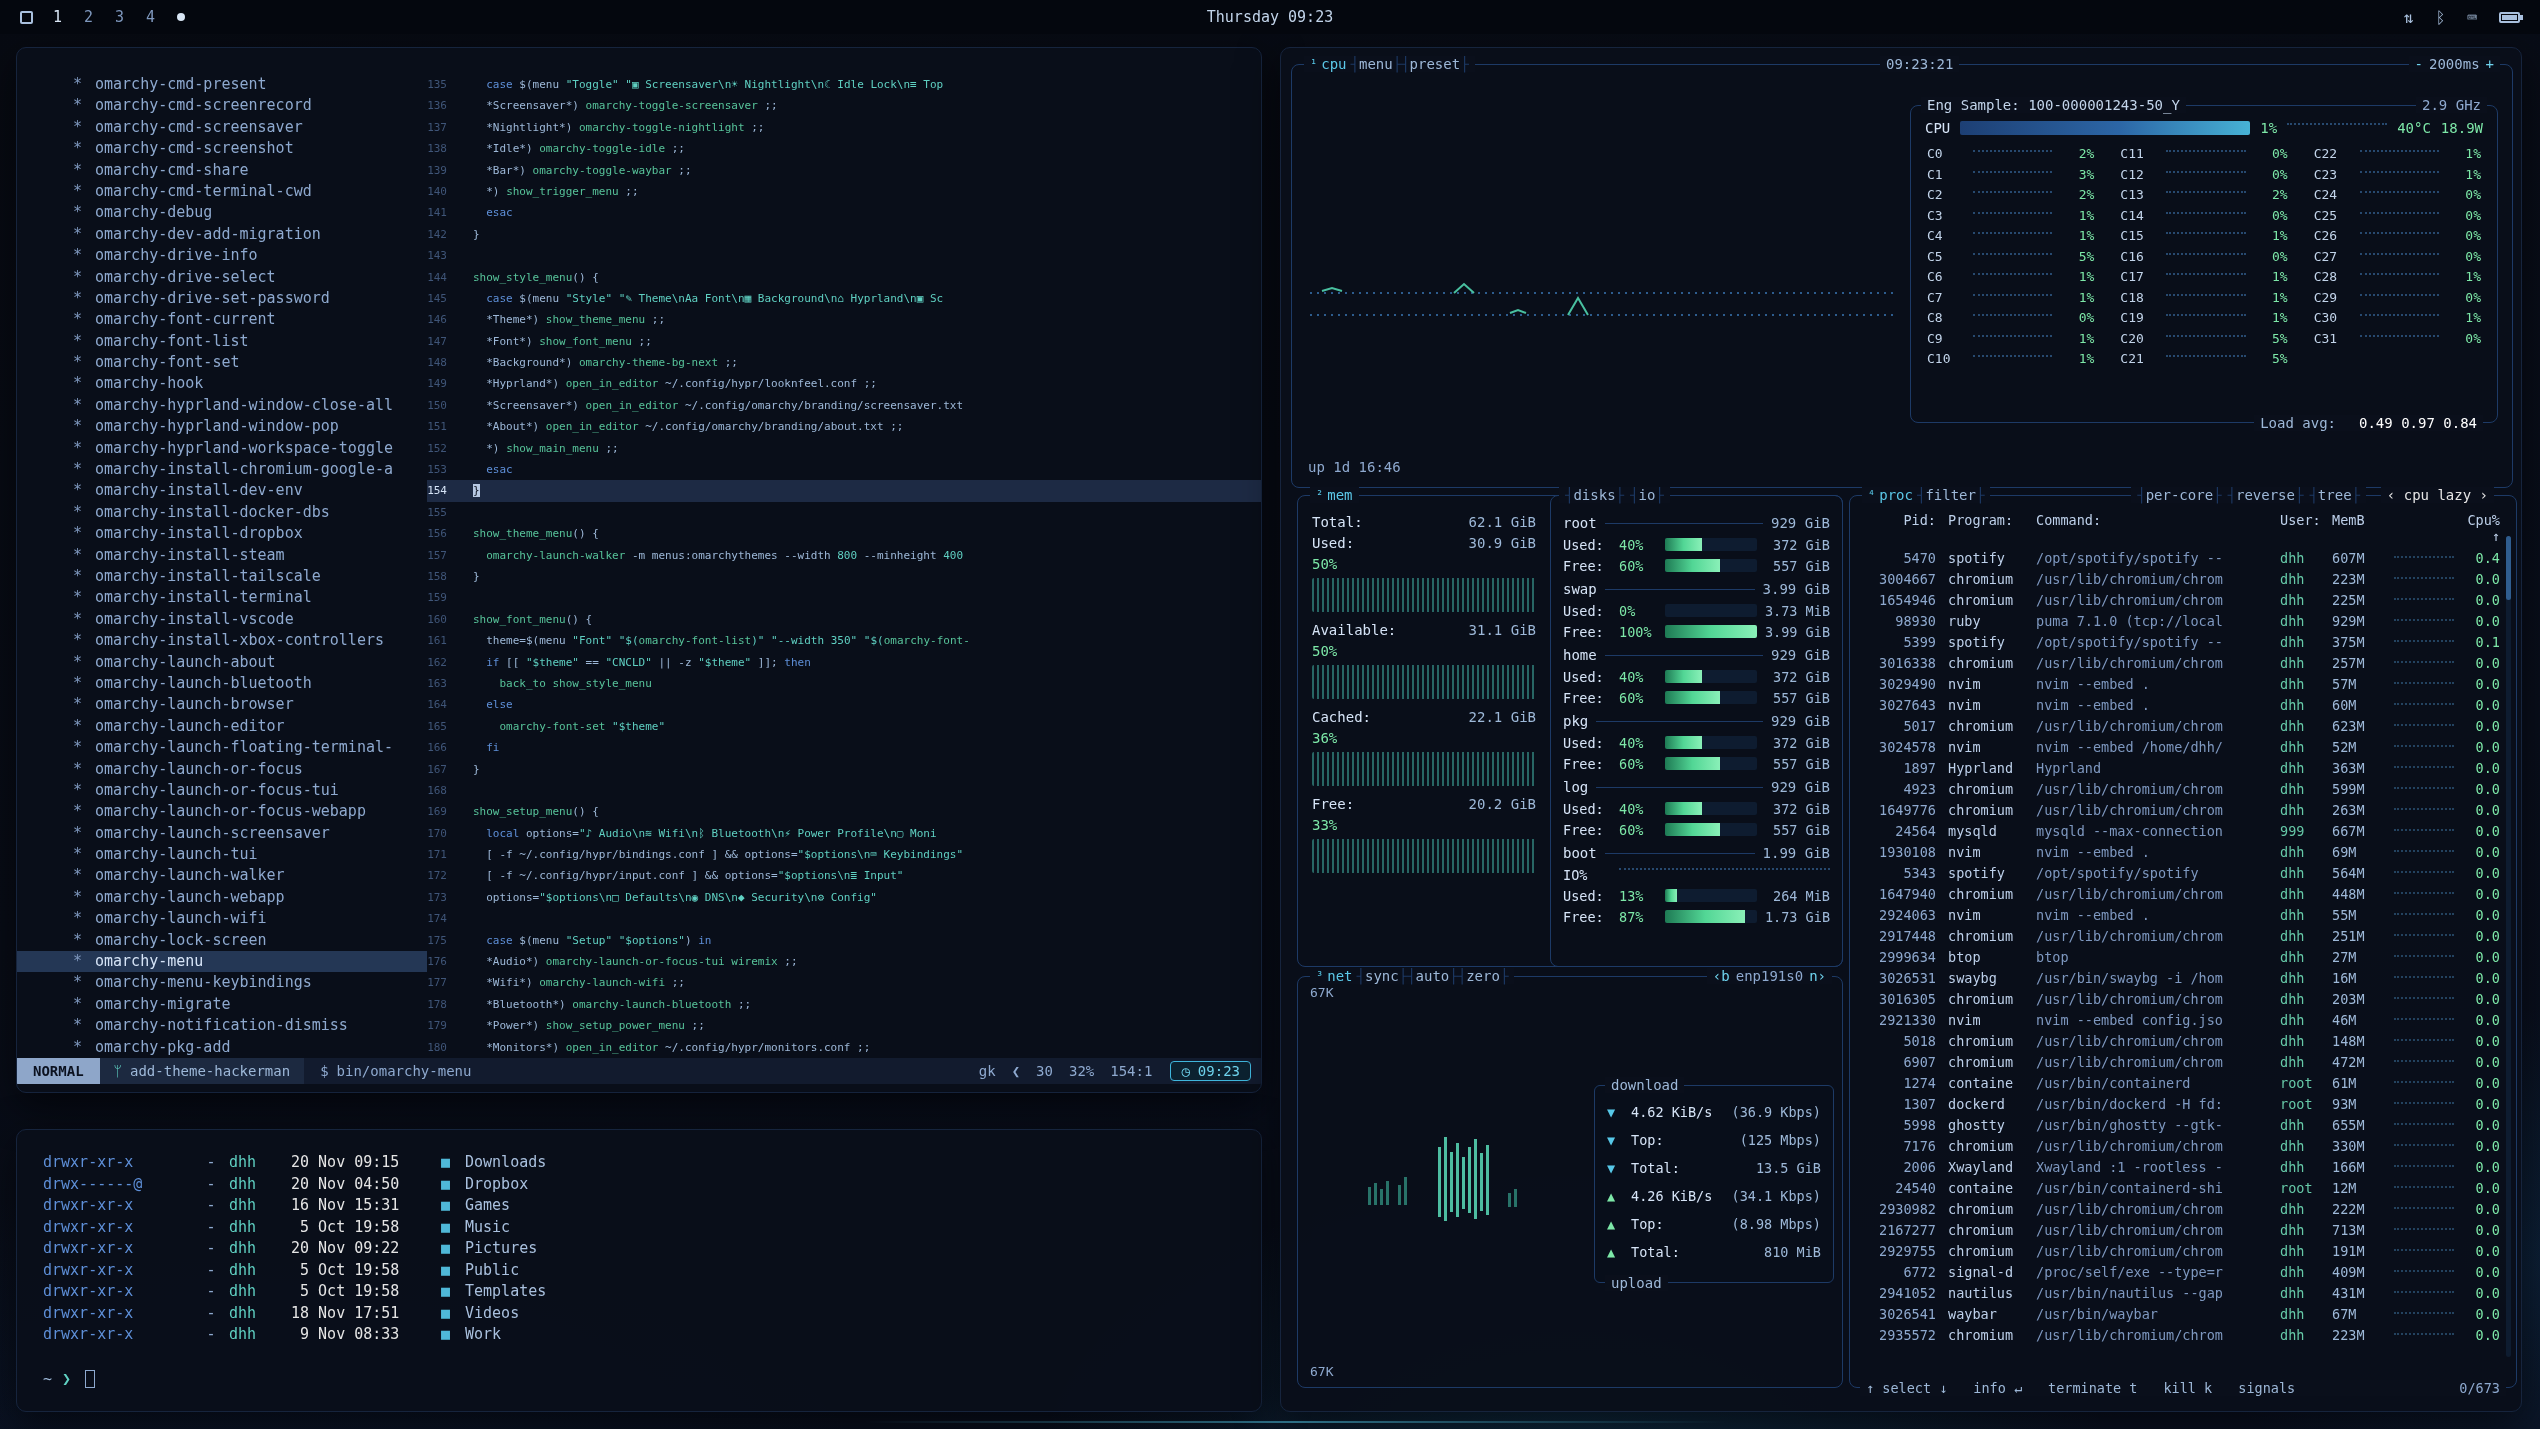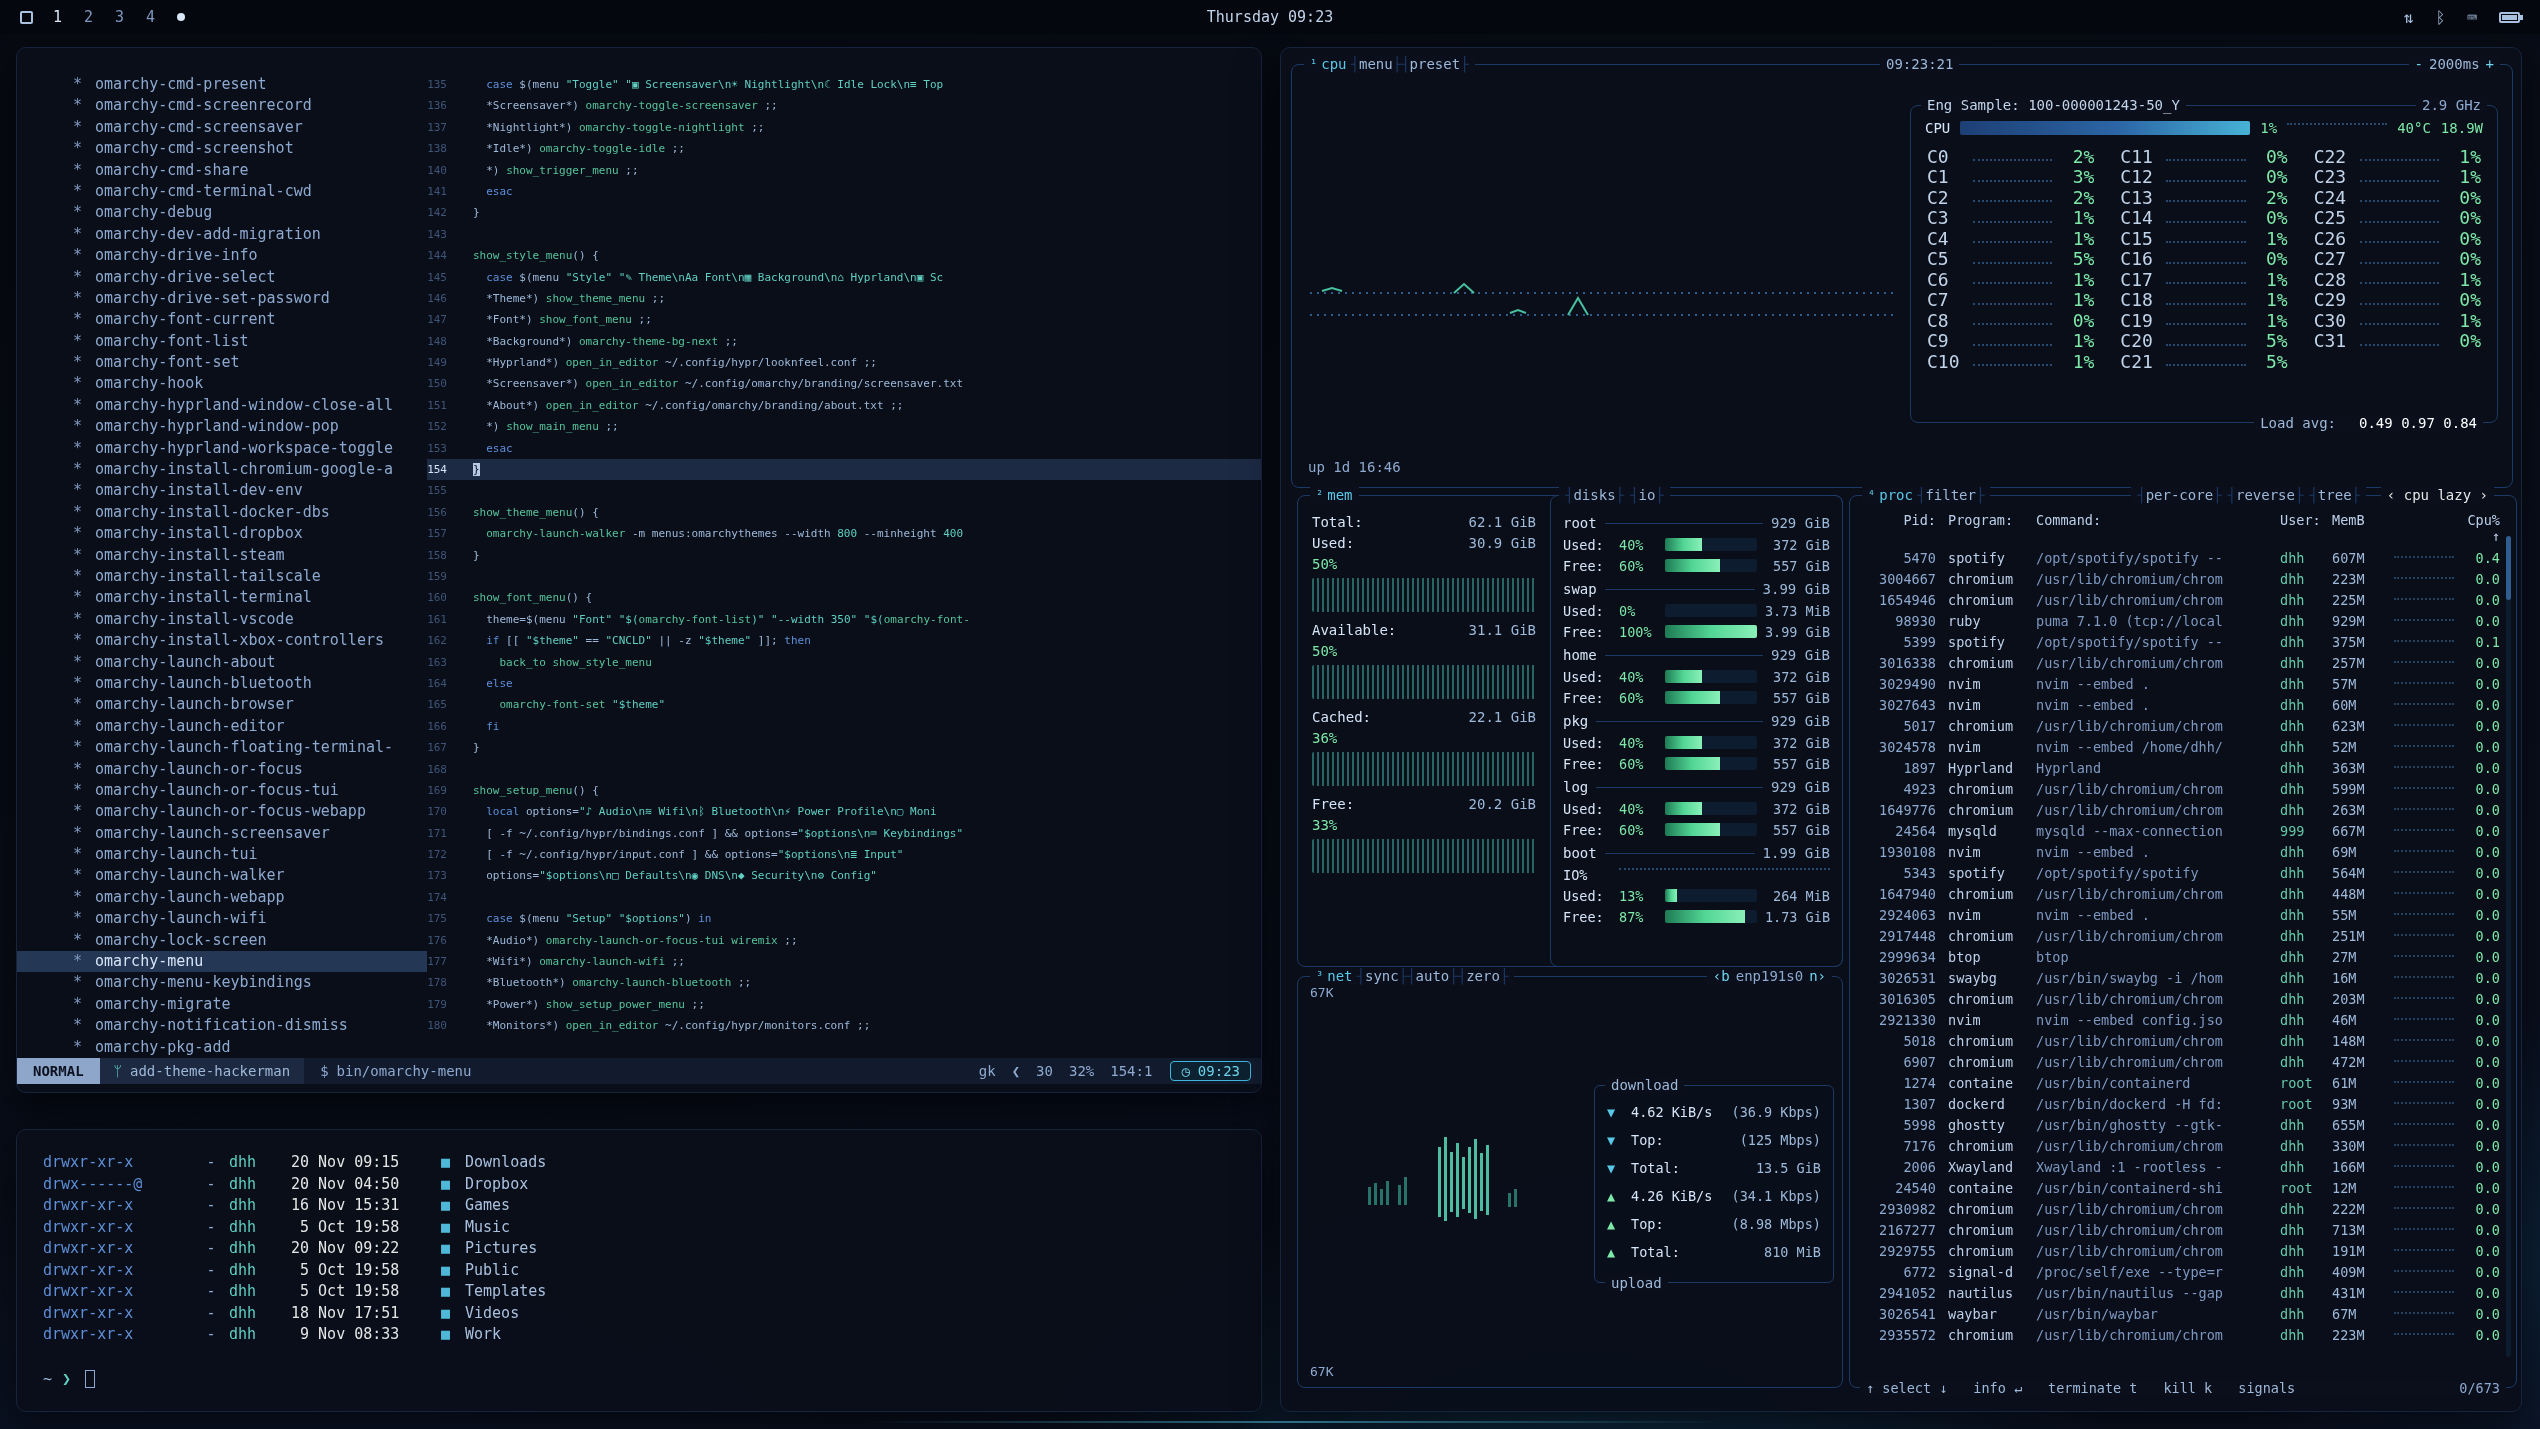--- a/index.html
+++ b/index.html
@@ -83,21 +83,21 @@
 .cpugraph{position:absolute;left:14px;top:18px;width:600px;height:386px}
 .cpupanel{position:absolute;left:618px;top:40px;width:588px;height:318px;border:1px solid #1d3a66;border-radius:8px}
 .ptitle{left:10px;color:#c2d4ea}
 .pfreq{right:10px;color:#8ea9cf}
 .cpurow{display:flex;align-items:center;gap:10px;padding:14px 14px 4px;white-space:nowrap}
 .cpulabel{color:#d6e4f7}
 .bigmeter{width:290px;height:14px;border-radius:2px;background:linear-gradient(90deg,#1d3f74,#2c66a6 55%,#47b2d5);}
 .gval{color:#7de8a8}
 .lead{flex:1;border-bottom:2px dotted #27496f;transform:translateY(-4px)}
 .cores{display:grid;grid-template-columns:repeat(3,1fr);column-gap:26px;padding:6px 16px 0}
-.core{display:flex;align-items:center;height:20.5px;font-size:18px}
+.core{display:flex;align-items:flex-start;height:20.5px;font-size:13px}
 .cname{color:#c2d4ea;width:40px}
 .cval{color:#7de8a8;width:36px;text-align:right}
 .core .lead{margin:0 6px;transform:translateY(4px)}
 .loadavg{right:14px;color:#9db8d8}
 .loadavg b{color:#ffffff;font-weight:normal;margin-left:17px}
 .uptime{position:absolute;left:16px;bottom:12px;color:#8ea9cf}
 .dotl{stroke:#2d5c8e;stroke-width:2;stroke-dasharray:2 5}
 .sq{stroke:#49c0a0;stroke-width:2;fill:none}
 .membox{left:16px;top:447px;width:546px;height:472px}
 .memcol{position:absolute;left:0;top:0;bottom:0;width:252px;padding:16px 14px 0}
@@ -220,20 +220,21 @@
           <div class="titem"><span class="star">*</span><span class="tname">omarchy-menu-keybindings</span></div>
           <div class="titem"><span class="star">*</span><span class="tname">omarchy-migrate</span></div>
           <div class="titem"><span class="star">*</span><span class="tname">omarchy-notification-dismiss</span></div>
           <div class="titem"><span class="star">*</span><span class="tname">omarchy-pkg-add</span></div>
         </div>
       <div class="codewrap" id="code">
           <div class="cline"><span class="lnum">135</span><span class="ltext">  <span class="kw">case</span> $(menu <span class="str">"Toggle"</span> <span class="str">"▣ Screensaver\n☀ Nightlight\n☾ Idle Lock\n≡ Top</span></span></div>
           <div class="cline"><span class="lnum">136</span><span class="ltext">  *Screensaver*) <span class="fn">omarchy-toggle-screensaver</span> ;;</span></div>
           <div class="cline"><span class="lnum">137</span><span class="ltext">  *Nightlight*) <span class="fn">omarchy-toggle-nightlight</span> ;;</span></div>
           <div class="cline"><span class="lnum">138</span><span class="ltext">  *Idle*) <span class="fn">omarchy-toggle-idle</span> ;;</span></div>
+          <div class="cline"><span class="lnum">139</span><span class="ltext">  *Bar*) <span class="fn">omarchy-toggle-waybar</span> ;;</span></div>
           <div class="cline"><span class="lnum">140</span><span class="ltext">  *) <span class="fn">show_trigger_menu</span> ;;</span></div>
           <div class="cline"><span class="lnum">141</span><span class="ltext">  <span class="kw">esac</span></span></div>
           <div class="cline"><span class="lnum">142</span><span class="ltext">}</span></div>
           <div class="cline"><span class="lnum">143</span><span class="ltext"></span></div>
           <div class="cline"><span class="lnum">144</span><span class="ltext"><span class="fn">show_style_menu</span>() {</span></div>
           <div class="cline"><span class="lnum">145</span><span class="ltext">  <span class="kw">case</span> $(menu <span class="str">"Style"</span> <span class="str">"✎ Theme\nAa Font\n▦ Background\n⌂ Hyprland\n▣ Sc</span></span></div>
           <div class="cline"><span class="lnum">146</span><span class="ltext">  *Theme*) <span class="fn">show_theme_menu</span> ;;</span></div>
           <div class="cline"><span class="lnum">147</span><span class="ltext">  *Font*) <span class="fn">show_font_menu</span> ;;</span></div>
           <div class="cline"><span class="lnum">148</span><span class="ltext">  *Background*) <span class="fn">omarchy-theme-bg-next</span> ;;</span></div>
           <div class="cline"><span class="lnum">149</span><span class="ltext">  *Hyprland*) <span class="fn">open_in_editor</span> ~/.config/hypr/looknfeel.conf ;;</span></div>

